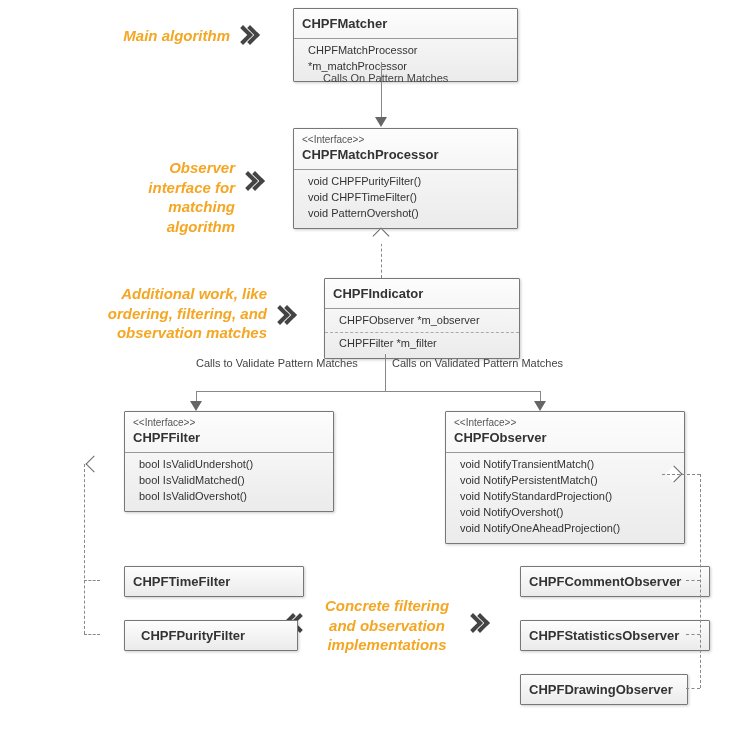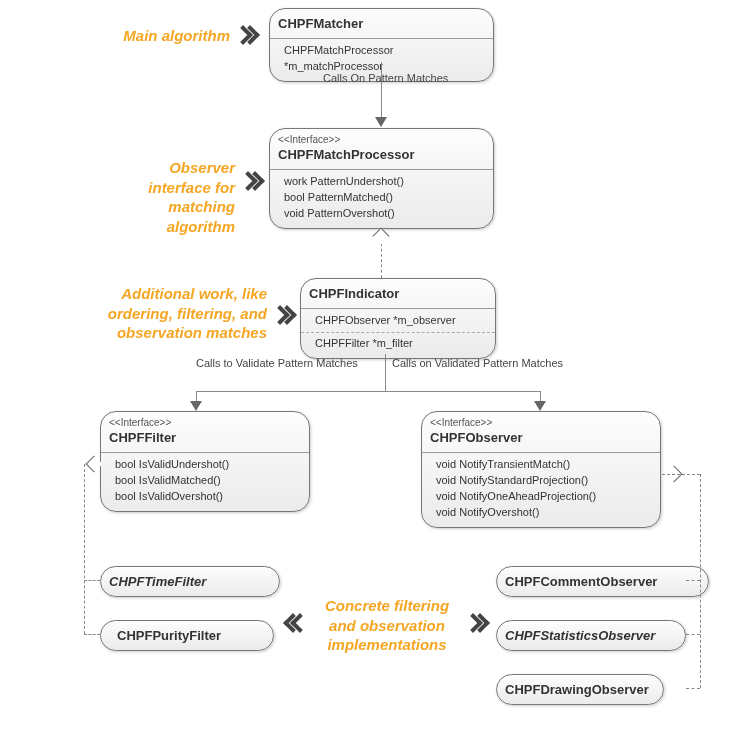--- a/index.html
+++ b/index.html
@@ -10,22 +10,23 @@
     font-family: Arial, Helvetica, sans-serif;
     font-size: 12px;
     background: #ffffff;
     position: relative;
     color: #333;
   }
   .uml-box {
     position: absolute;
     background: linear-gradient(to bottom, #fdfdfd 0%, #ebebeb 100%);
     border: 1px solid #777;
-    border-radius: 16px;
+    border-radius: 1px;
     box-shadow: 1px 1px 3px rgba(0,0,0,0.2);
+    margin-left: 24px;
   }
   .uml-head {
     padding: 5px 8px 7px 8px;
     border-bottom: 1px solid #999;
   }
   .uml-stereo { font-size: 10px; color: #555; }
   .uml-title { font-weight: bold; font-size: 13px; margin-top: 2px; }
   .uml-body { padding: 4px 8px 6px 14px; font-size: 11px; line-height: 1.45; color: #333; }
   .uml-sep { border-top: 1px dashed #aaa; }
   .note {
@@ -95,22 +96,22 @@
 <div class="vline" style="left:381px; top:62px; height:63px;"></div>
 <div class="arrowhead-solid" style="left:375px; top:117px;"></div>
 <div class="edge-label" style="left:323px; top:72px;">Calls On Pattern Matches</div>
 
 <div class="uml-box" style="left:269px; top:128px; width:225px;">
   <div class="uml-head">
     <div class="uml-stereo">&lt;&lt;Interface&gt;&gt;</div>
     <div class="uml-title">CHPFMatchProcessor</div>
   </div>
   <div class="uml-body">
-    <div>work PatternUndershot()</div>
-    <div>bool PatternMatched()</div>
+    <div>void CHPFPurityFilter()</div>
+    <div>void CHPFTimeFilter()</div>
     <div>void PatternOvershot()</div>
   </div>
 </div>
 
 <div class="vline dashed" style="left:381px; top:238px; height:40px;"></div>
 <div class="tri-hollow" style="left:375px; top:230px;"></div>
 
 <div class="uml-box" style="left:300px; top:278px; width:196px;">
   <div class="uml-head">
     <div class="uml-title">CHPFIndicator</div>
@@ -147,44 +148,45 @@
   </div>
 </div>
 
 <div class="uml-box" style="left:421px; top:411px; width:240px;">
   <div class="uml-head">
     <div class="uml-stereo">&lt;&lt;Interface&gt;&gt;</div>
     <div class="uml-title">CHPFObserver</div>
   </div>
   <div class="uml-body">
     <div>void NotifyTransientMatch()</div>
+    <div>void NotifyPersistentMatch()</div>
     <div>void NotifyStandardProjection()</div>
+    <div>void NotifyOvershot()</div>
     <div>void NotifyOneAheadProjection()</div>
-    <div>void NotifyOvershot()</div>
   </div>
 </div>
 
 <div class="uml-box" style="left:100px; top:566px; width:180px;">
-  <div class="uml-head" style="border-bottom:none;font-style:italic;">
+  <div class="uml-head" style="border-bottom:none;">
     <div class="uml-title">CHPFTimeFilter</div>
   </div>
 </div>
 <div class="uml-box" style="left:100px; top:620px; width:174px;padding-left:8px;">
   <div class="uml-head" style="border-bottom:none;">
     <div class="uml-title">CHPFPurityFilter</div>
   </div>
 </div>
 
-<div class="uml-box" style="left:496px; top:566px; width:213px;">
+<div class="uml-box" style="left:496px; top:566px; width:190px;">
   <div class="uml-head" style="border-bottom:none;">
     <div class="uml-title">CHPFCommentObserver</div>
   </div>
 </div>
 <div class="uml-box" style="left:496px; top:620px; width:190px;">
-  <div class="uml-head" style="border-bottom:none;font-style:italic;">
+  <div class="uml-head" style="border-bottom:none;">
     <div class="uml-title">CHPFStatisticsObserver</div>
   </div>
 </div>
 <div class="uml-box" style="left:496px; top:674px; width:168px;">
   <div class="uml-head" style="border-bottom:none;">
     <div class="uml-title">CHPFDrawingObserver</div>
   </div>
 </div>
 
 <div class="tri-hollow" style="left:88px; top:458px; transform:rotate(45deg);"></div>

